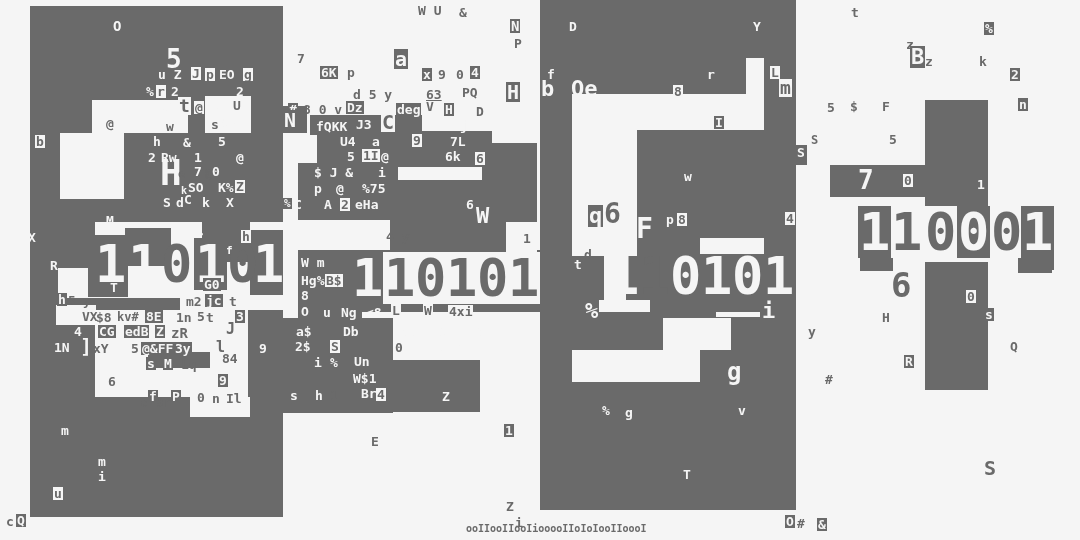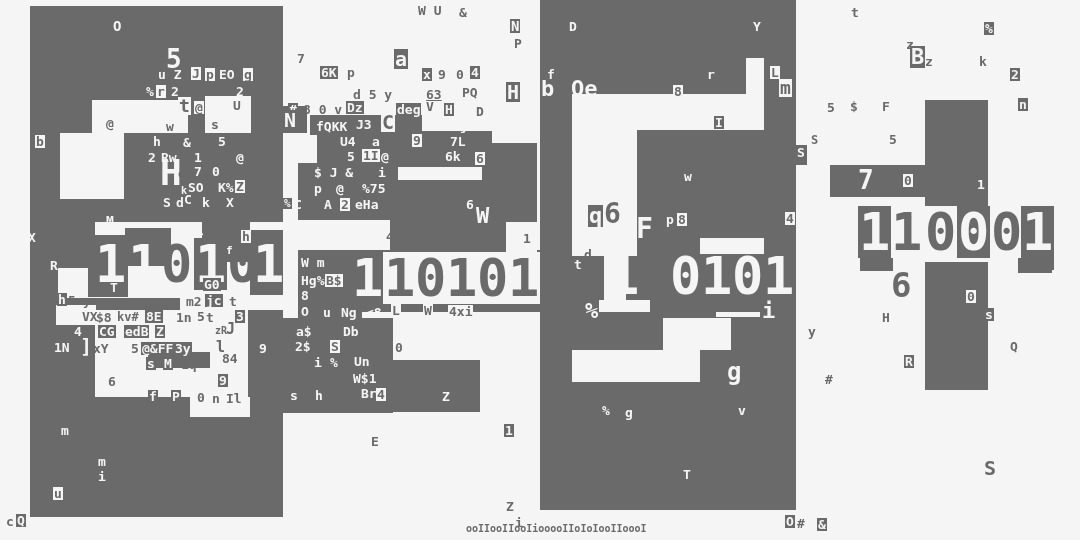--- a/index.html
+++ b/index.html
@@ -157,21 +157,21 @@
     <span class="glyph s-g" style="left: 117px; top: 311px; font-size: 12px;">kv#</span>
     <span class="glyph s-wb" style="left: 145px; top: 310px; font-size: 13px;">8E</span>
     <span class="glyph s-g" style="left: 176px; top: 311px; font-size: 13px;">1n</span>
     <span class="glyph s-gb" style="left: 196px; top: 310px; font-size: 13px;">5</span>
     <span class="glyph s-g" style="left: 206px; top: 311px; font-size: 13px;">t</span>
     <span class="glyph s-wb" style="left: 235px; top: 310px; font-size: 13px;">3</span>
     <span class="glyph s-wb" style="left: 73px; top: 325px; font-size: 13px;">4</span>
     <span class="glyph s-wb" style="left: 98px; top: 325px; font-size: 13px;">CG</span>
     <span class="glyph s-wb" style="left: 124px; top: 325px; font-size: 13px;">edB</span>
     <span class="glyph s-wb" style="left: 155px; top: 325px; font-size: 13px;">Z</span>
-    <span class="glyph s-g" style="left: 171px; top: 326px; font-size: 10px; margin-left: 44px;">zR</span>
+    <span class="glyph s-g" style="left: 171px; top: 326px; font-size: 14px;">zR</span>
     <span class="glyph s-g" style="left: 226px; top: 322px; font-size: 15px;">J</span>
     <span class="glyph s-w" style="left: 54px; top: 341px; font-size: 13px;">1N</span>
     <span class="glyph s-w" style="left: 80px; top: 336px; font-size: 20px;">]</span>
     <span class="glyph s-g" style="left: 93px; top: 342px; font-size: 13px;">xY</span>
     <span class="glyph s-g" style="left: 131px; top: 342px; font-size: 13px;">5</span>
     <span class="glyph s-wb" style="left: 141px; top: 342px; font-size: 13px;">@&amp;FF</span>
     <span class="glyph s-wb" style="left: 174px; top: 342px; font-size: 13px;">3y</span>
     <span class="glyph s-g" style="left: 216px; top: 340px; font-size: 15px;">l</span>
     <span class="glyph s-wb" style="left: 258px; top: 342px; font-size: 13px;">9</span>
     <span class="glyph s-wb" style="left: 146px; top: 357px; font-size: 13px;">s</span>

